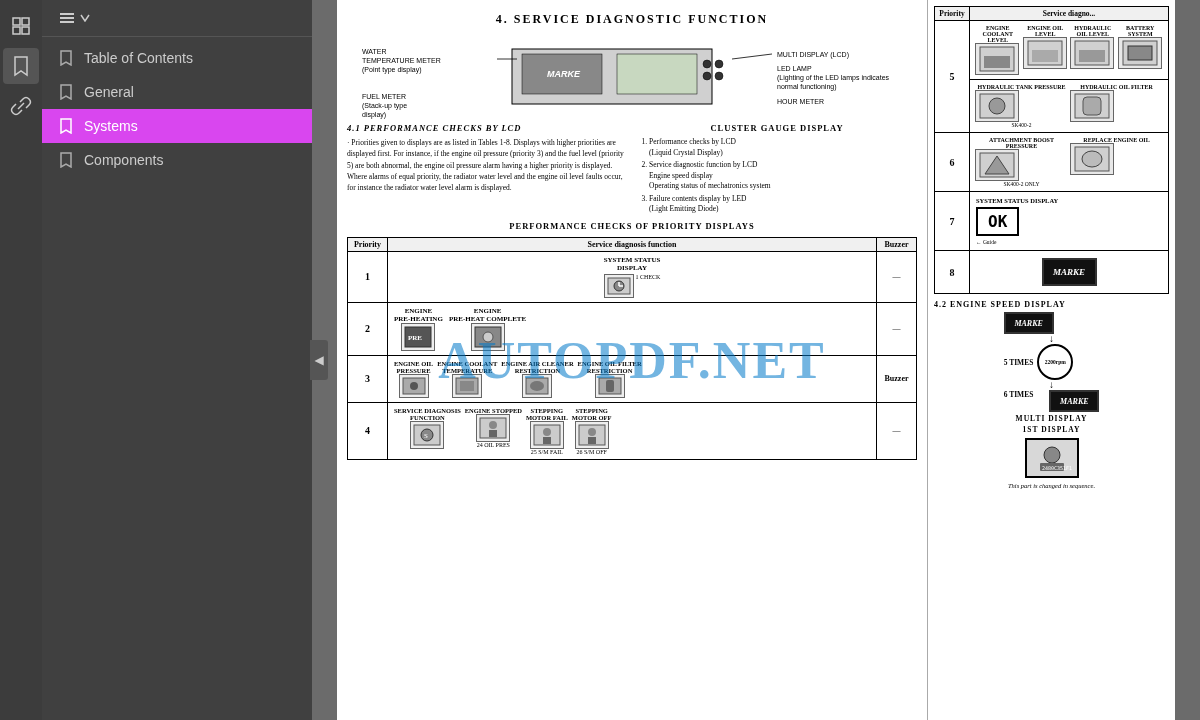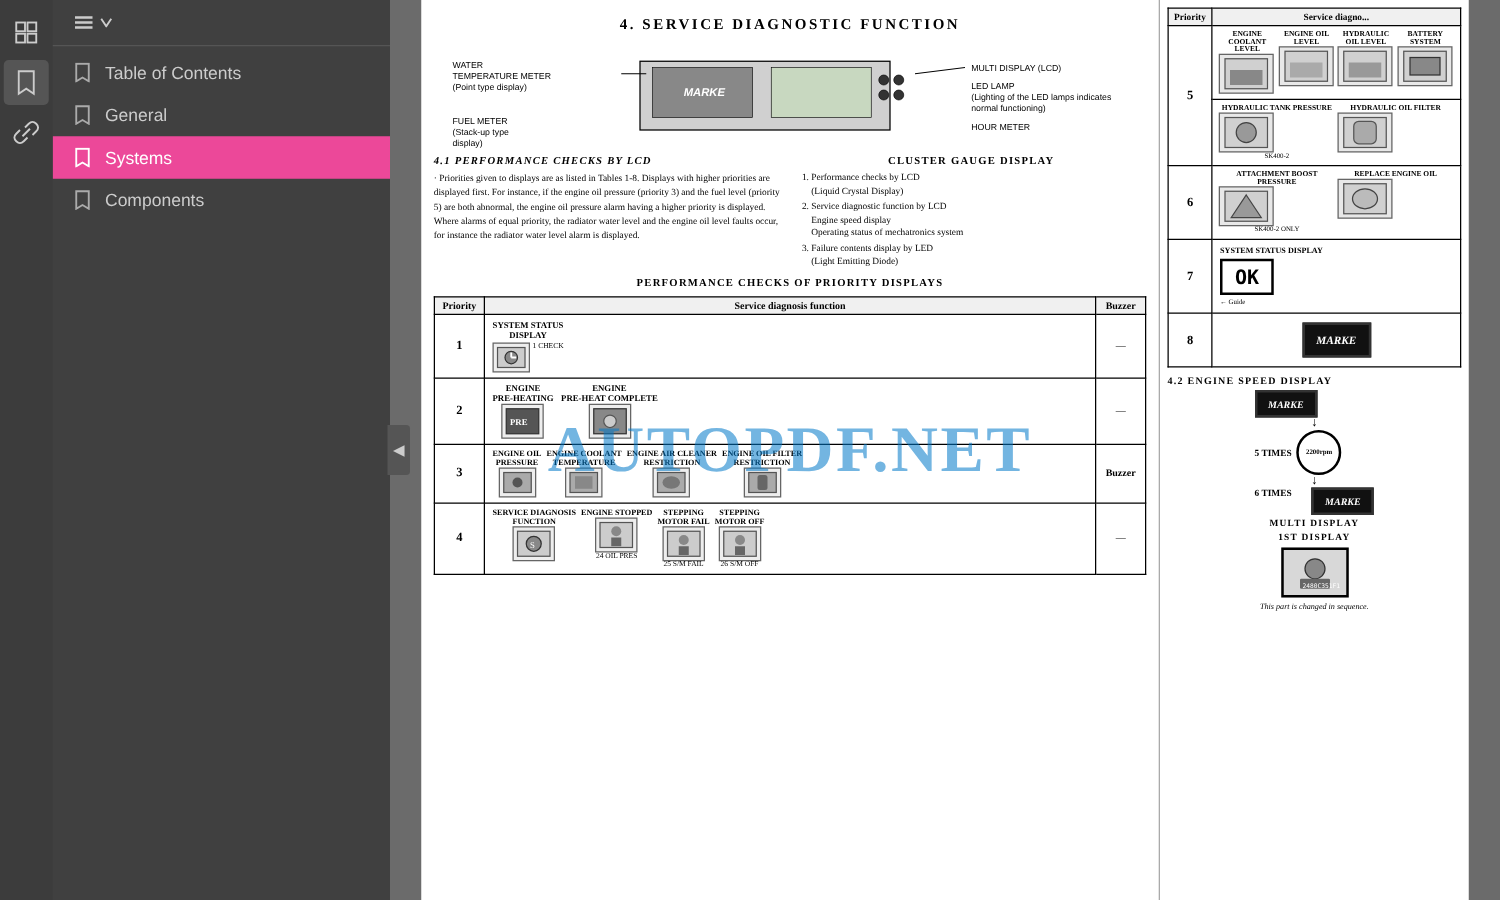--- a/index.html
+++ b/index.html
@@ -89,21 +89,21 @@
     .sidebar-item {
       display: flex;
       align-items: center;
       gap: 10px;
       padding: 8px 16px;
       cursor: pointer;
       color: #ccc;
       font-size: 14px;
     }
     .sidebar-item.active {
-      background: #ec4899;
+      background: #d946ef;
       color: #fff;
     }
     .bookmark-icon {
       width: 16px;
       height: 18px;
       flex-shrink: 0;
       display: flex;
       align-items: center;
       justify-content: center;
     }
@@ -462,21 +462,21 @@
             <th style="width:40px;">Priority</th>
             <th>Service diagnosis function</th>
             <th style="width:40px;">Buzzer</th>
           </tr>
         </thead>
         <tbody>
 
           <tr>
             <td style="font-size:10px;font-weight:bold;">1</td>
             <td>
-              <div style="display:flex; align-items:center; gap:6px; justify-content:flex-start; padding:2px;">
+              <div style="display:flex; align-items:center; gap:6px; justify-content:center; padding:2px;">
                 <div>
                   <div style="font-size:7px;font-weight:bold;">SYSTEM STATUS<br>DISPLAY</div>
                   <div style="display:flex;gap:2px;margin-top:2px;">
                     <div class="icon-box">
                       <svg width="24" height="18" viewBox="0 0 24 18">
                         <rect x="1" y="1" width="22" height="16" fill="#ccc" stroke="#555" stroke-width="1"></rect>
                         <circle cx="12" cy="9" r="5" fill="#888" stroke="#333" stroke-width="1"></circle>
                         <line x1="12" y1="9" x2="16" y2="9" stroke="#fff" stroke-width="1.5"></line>
                         <line x1="12" y1="9" x2="12" y2="5" stroke="#fff" stroke-width="1.5"></line>
                       </svg>

